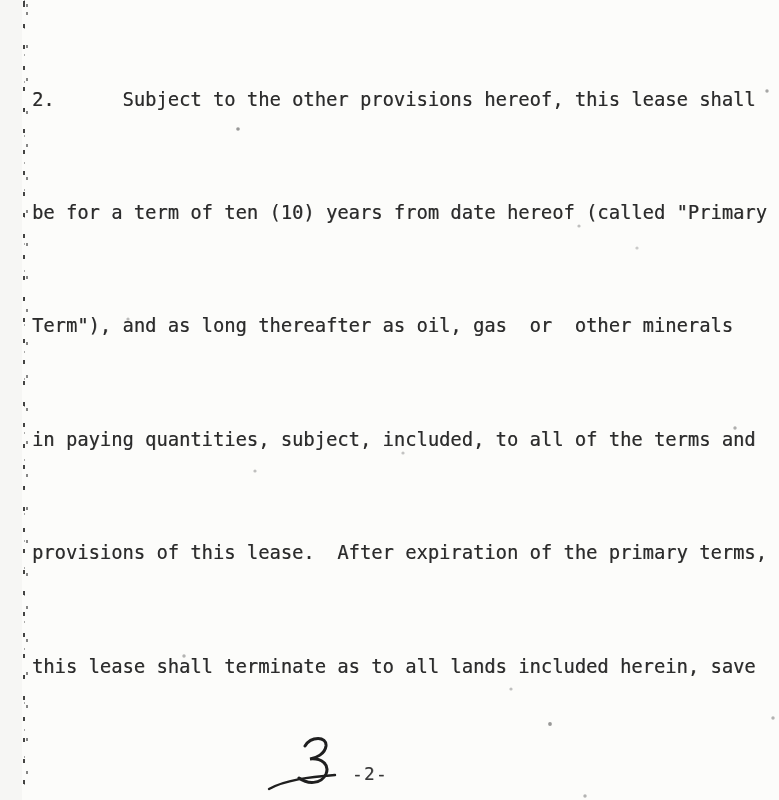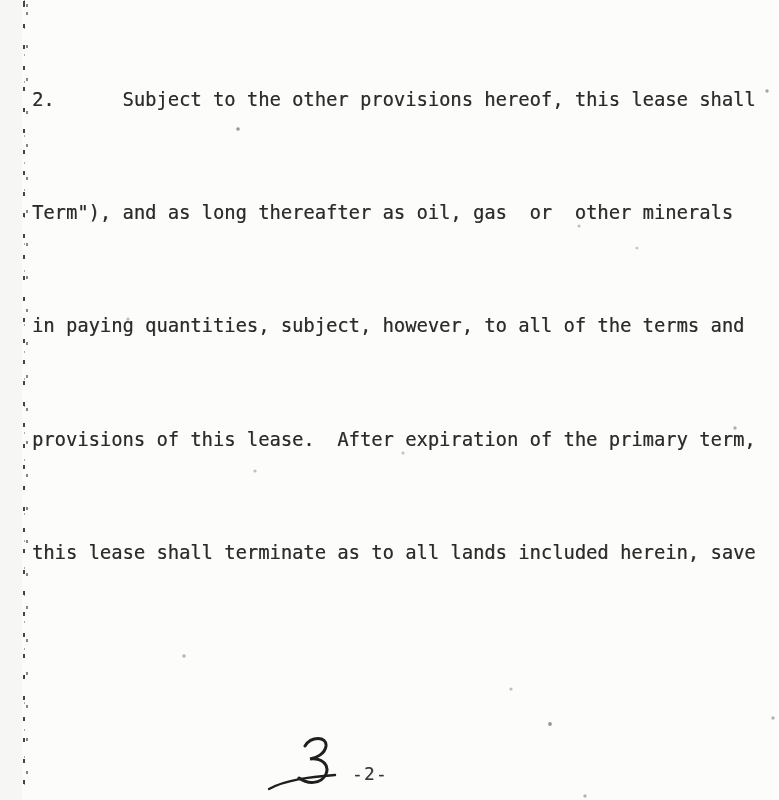--- a/index.html
+++ b/index.html
@@ -95,23 +95,24 @@
 </head>
 <body>
 
 <div class="paper">
 
   <div class="edge edge-left"></div>
   <div class="edge edge-right"></div>
 
   <div class="text">
     <div class="line">2.      Subject to the other provisions hereof, this lease shall</div>
+    <div class="line">be for a term of ten (10) years from date hereof (called "Primary</div>
     <div class="line">Term"), and as long thereafter as oil, gas  or  other minerals</div>
-    <div class="line">in paying quantities, subject, however, to all of the terms and</div>
-    <div class="line">provisions of this lease.  After expiration of the primary term,</div>
+    <div class="line">in paying quantities, subject, included, to all of the terms and</div>
+    <div class="line">provisions of this lease.  After expiration of the primary terms,</div>
     <div class="line">this lease shall terminate as to all lands included herein, save</div>
     
     
     
     
     
     
     
     
     

